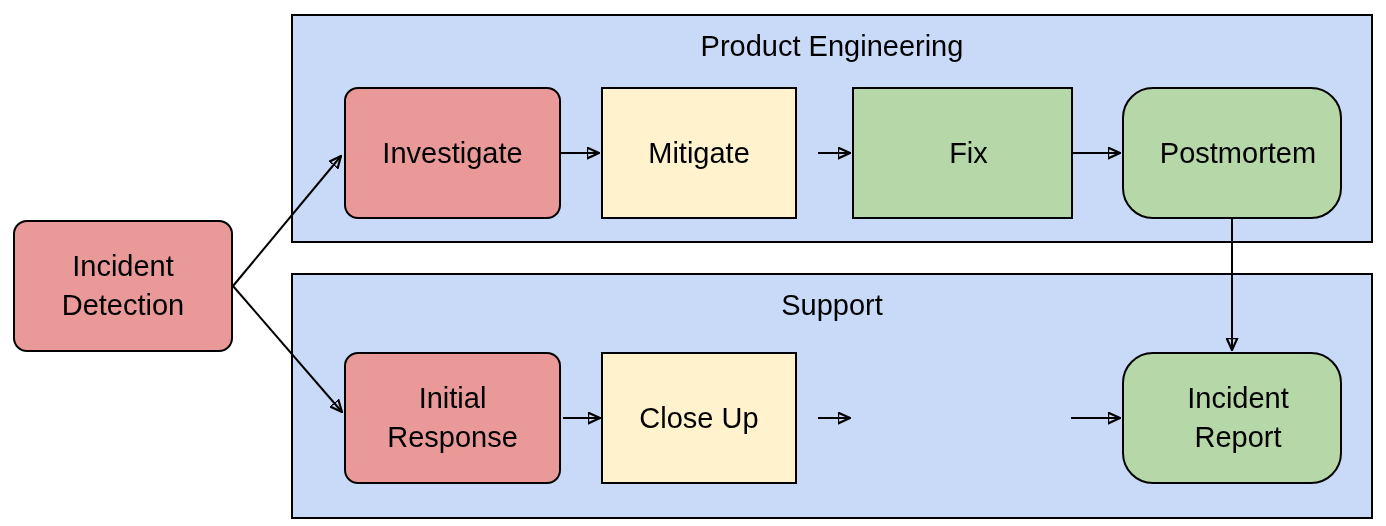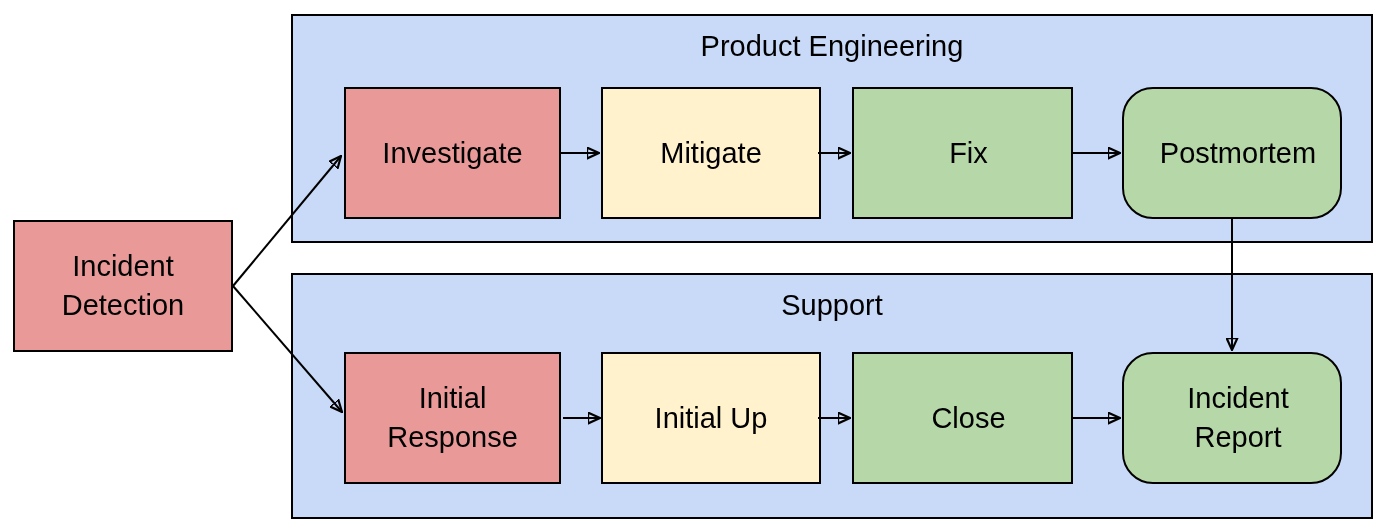--- a/index.html
+++ b/index.html
@@ -14,27 +14,27 @@
   .lane-title {
     position:absolute; top:11px; left:0; right:0; text-align:center;
     font-size:29px; line-height:39px; color:#000;
   }
   .node {
     position:absolute; border:2px solid #000000; box-sizing:border-box;
     display:flex; align-items:center; justify-content:center;
     text-align:center; font-size:29px; line-height:39px;
     white-space:pre-line; color:#000;
   }
-  .red    { background:#ea9999; }
+  .red    { background:#ea9999;border-radius:14px; }
   .yellow { background:#fff2cc; }
   .green  { background:#b6d7a8;padding-left:12px; }
   .row1 { top:87px;  height:132px; }
   .row2 { top:352px; height:132px; }
   .col1 { left:344px;  width:217px; }
-  .col2 { left:601px;  width:220px; }
+  .col2 { left:601px;  width:196px; }
   .col3 { left:852px;  width:221px; }
   .col4 { left:1122px; width:220px;border-radius:31px; }
   svg.arrows {
     position:absolute; left:0; top:0; width:1386px; height:526px;
     pointer-events:none;
   }
   svg.arrows path { stroke:#000000; stroke-width:2; fill:none; }
 </style>
 </head>
 <body>
@@ -52,22 +52,21 @@
   <div class="node red" style="left:13px; top:220px; width:220px; height:132px;">Incident
 Detection</div>
 
   <div class="node red row1 col1">Investigate</div>
   <div class="node yellow row1 col2">Mitigate</div>
   <div class="node green row1 col3">Fix</div>
   <div class="node green row1 col4">Postmortem</div>
 
   <div class="node red row2 col1">Initial
 Response</div>
-  <div class="node yellow row2 col2">Initial Up</div>
-  <div class="node green row2 col3">Close</div>
+  <div class="node yellow row2 col2">Close Up</div>
   <div class="node green row2 col4">Incident
 Report</div>
 
   <svg class="arrows" viewBox="0 0 1386 526" xmlns="http://www.w3.org/2000/svg">
     <defs>
       <marker id="ah" viewBox="0 0 12 12" refX="11" refY="6" markerWidth="13" markerHeight="13" orient="auto" markerUnits="userSpaceOnUse">
         <path d="M0,1 L11,6 L0,11 Z" fill="#000000" stroke="none"></path>
       </marker>
     </defs>
     <path d="M233,286 L341,156" marker-end="url(#ah)"></path>

